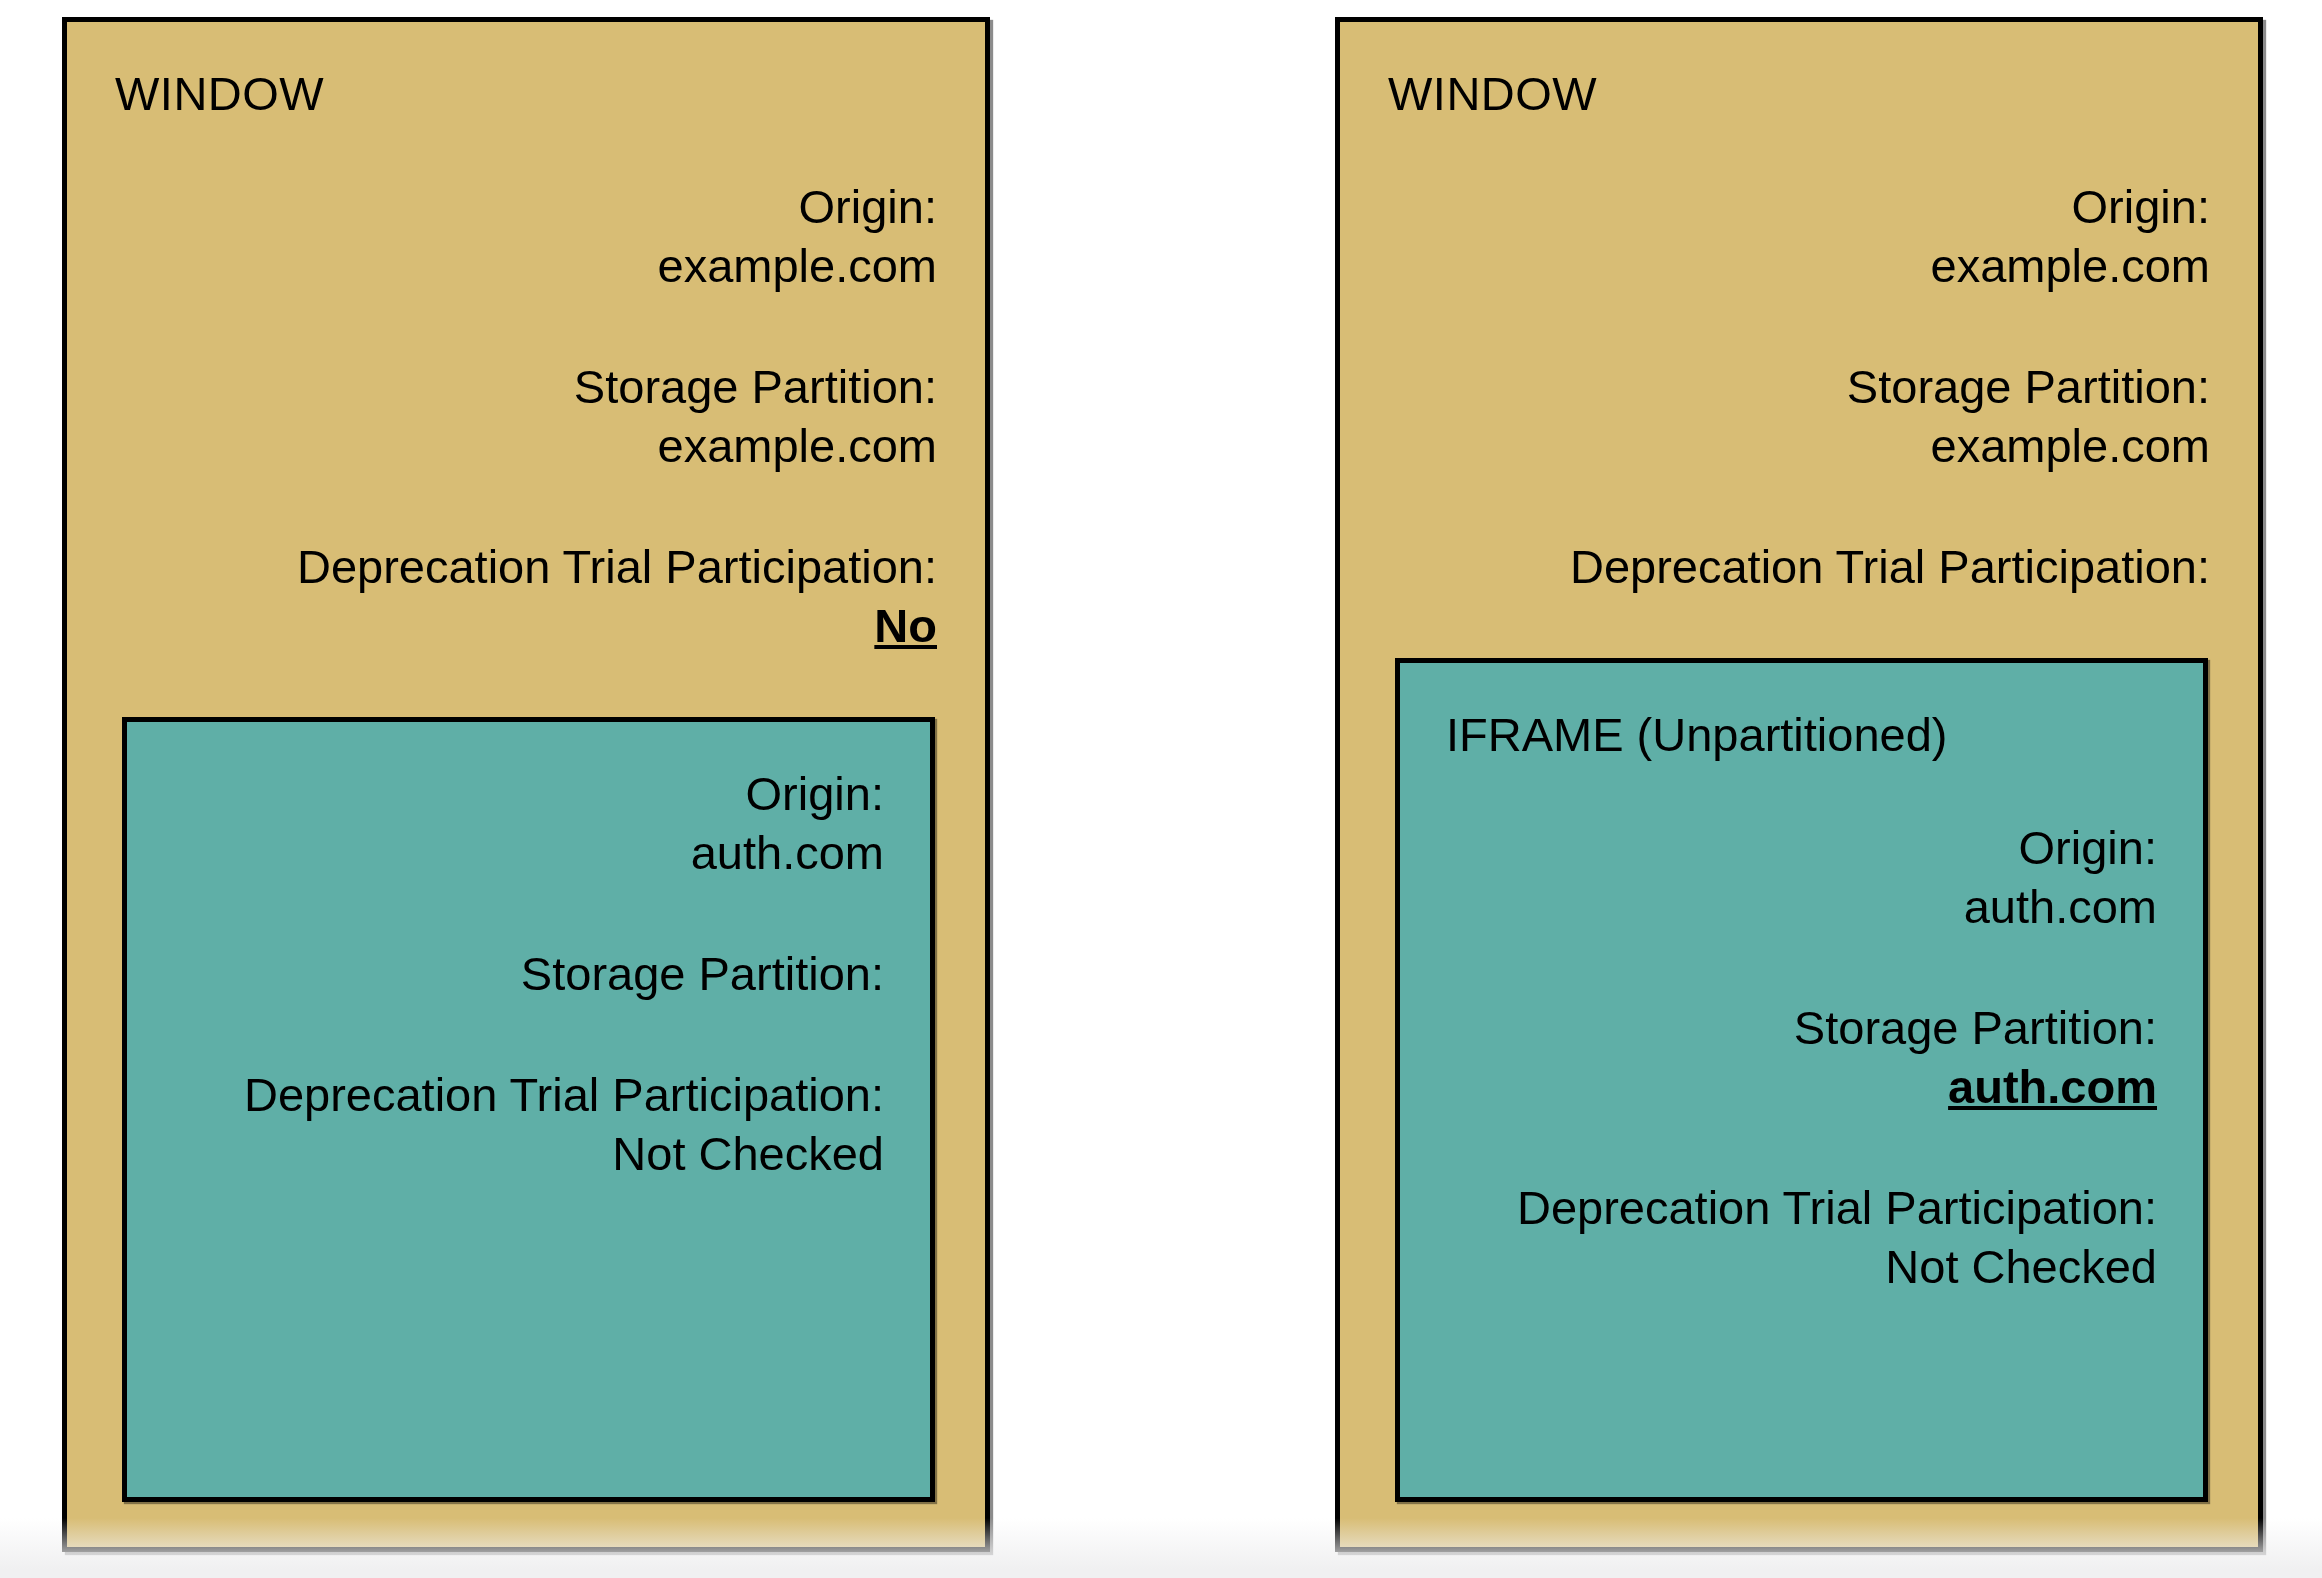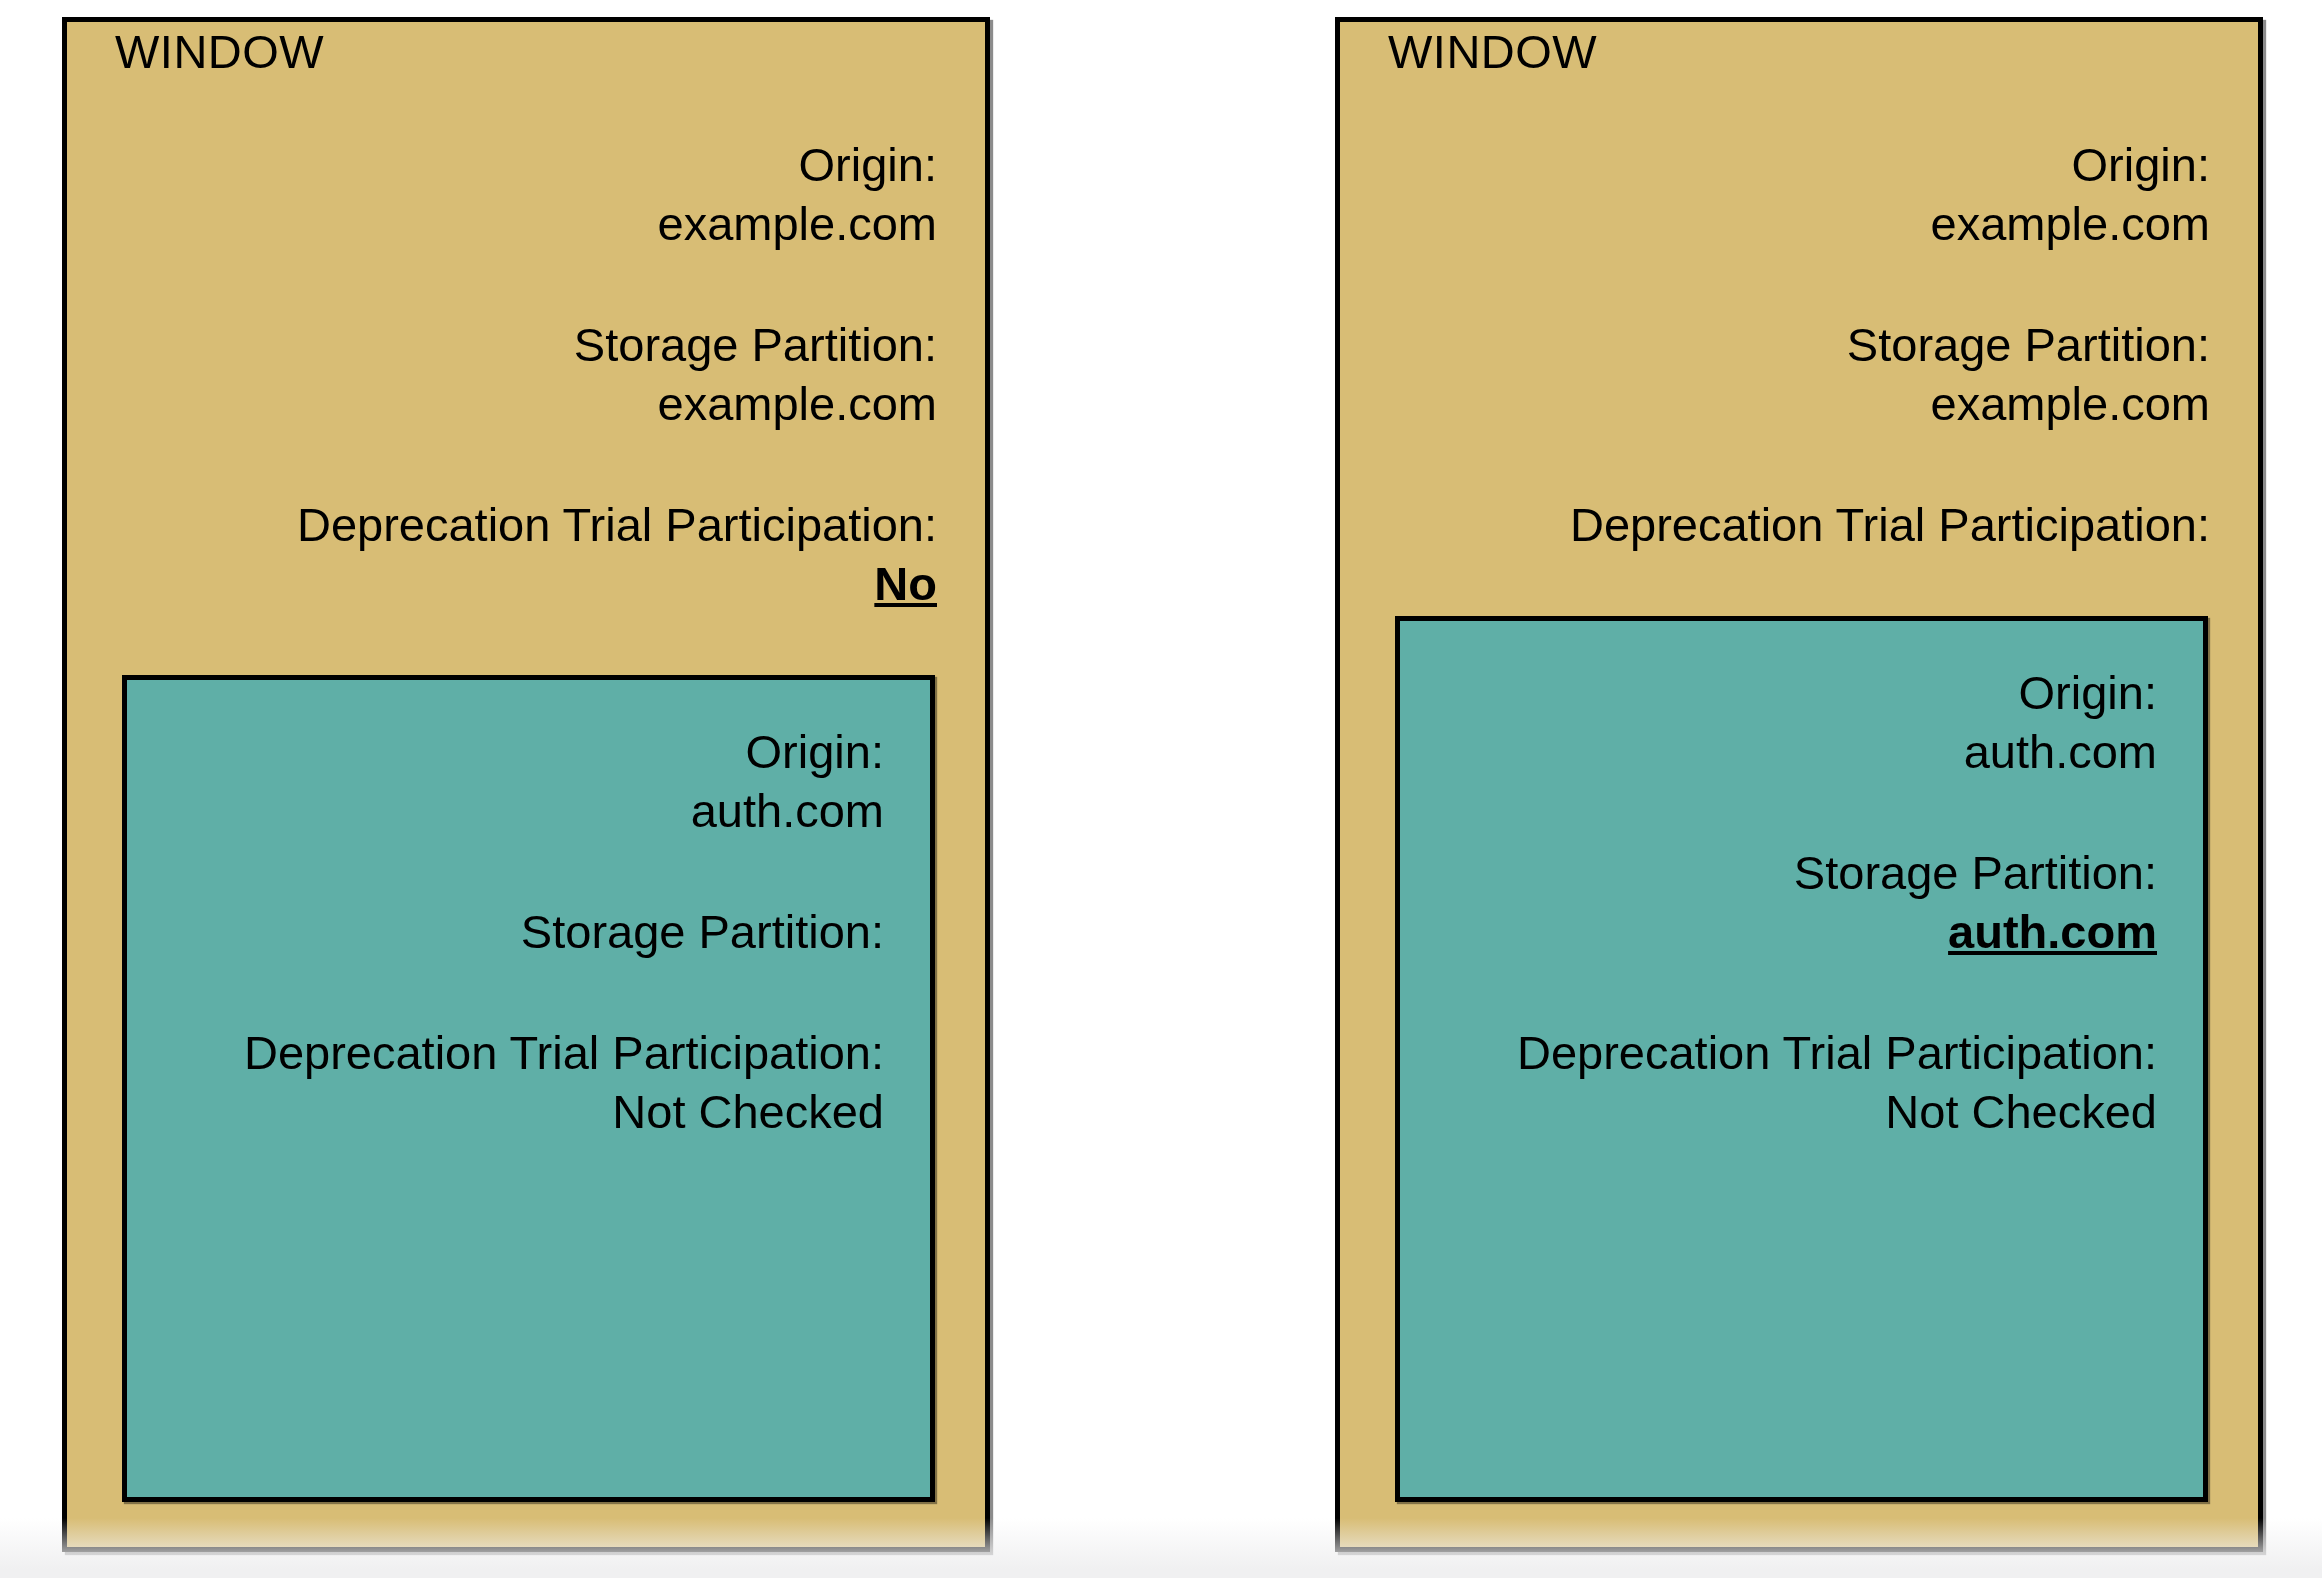--- a/index.html
+++ b/index.html
@@ -29,20 +29,21 @@
   .panel {
     position: absolute;
     top: 17px;
     width: 928px;
     height: 1535px;
     background: var(--window-bg);
     border: 5px solid var(--border-color);
     box-shadow: 3px 3px 1px rgba(0,0,0,0.45);
     display: flex;
     flex-direction: column;
+    padding-top: 42px;
     font-size: 47px;
     line-height: 59px;
   }
   .panel.left  { left: 62px;  }
   .panel.right { left: 1335px; }
   .panel-title {
     margin: 0 48px 54px 48px;
     font-weight: normal;
     letter-spacing: 0.5px;
   }
@@ -125,20 +126,21 @@
     <div class="field">
       <div class="field-label">Storage Partition:</div>
       <div class="field-value">example.com</div>
     </div>
 
     <div class="field">
       <div class="field-label">Deprecation Trial Participation:</div>
     </div>
 
     <div class="iframe-box">
+      <div class="iframe-title">IFRAME (Unpartitioned)</div>
 
       <div class="field">
         <div class="field-label">Origin:</div>
         <div class="field-value">auth.com</div>
       </div>
 
       <div class="field">
         <div class="field-label">Storage Partition:</div>
         <div class="field-value bold">auth.com</div>
       </div>

